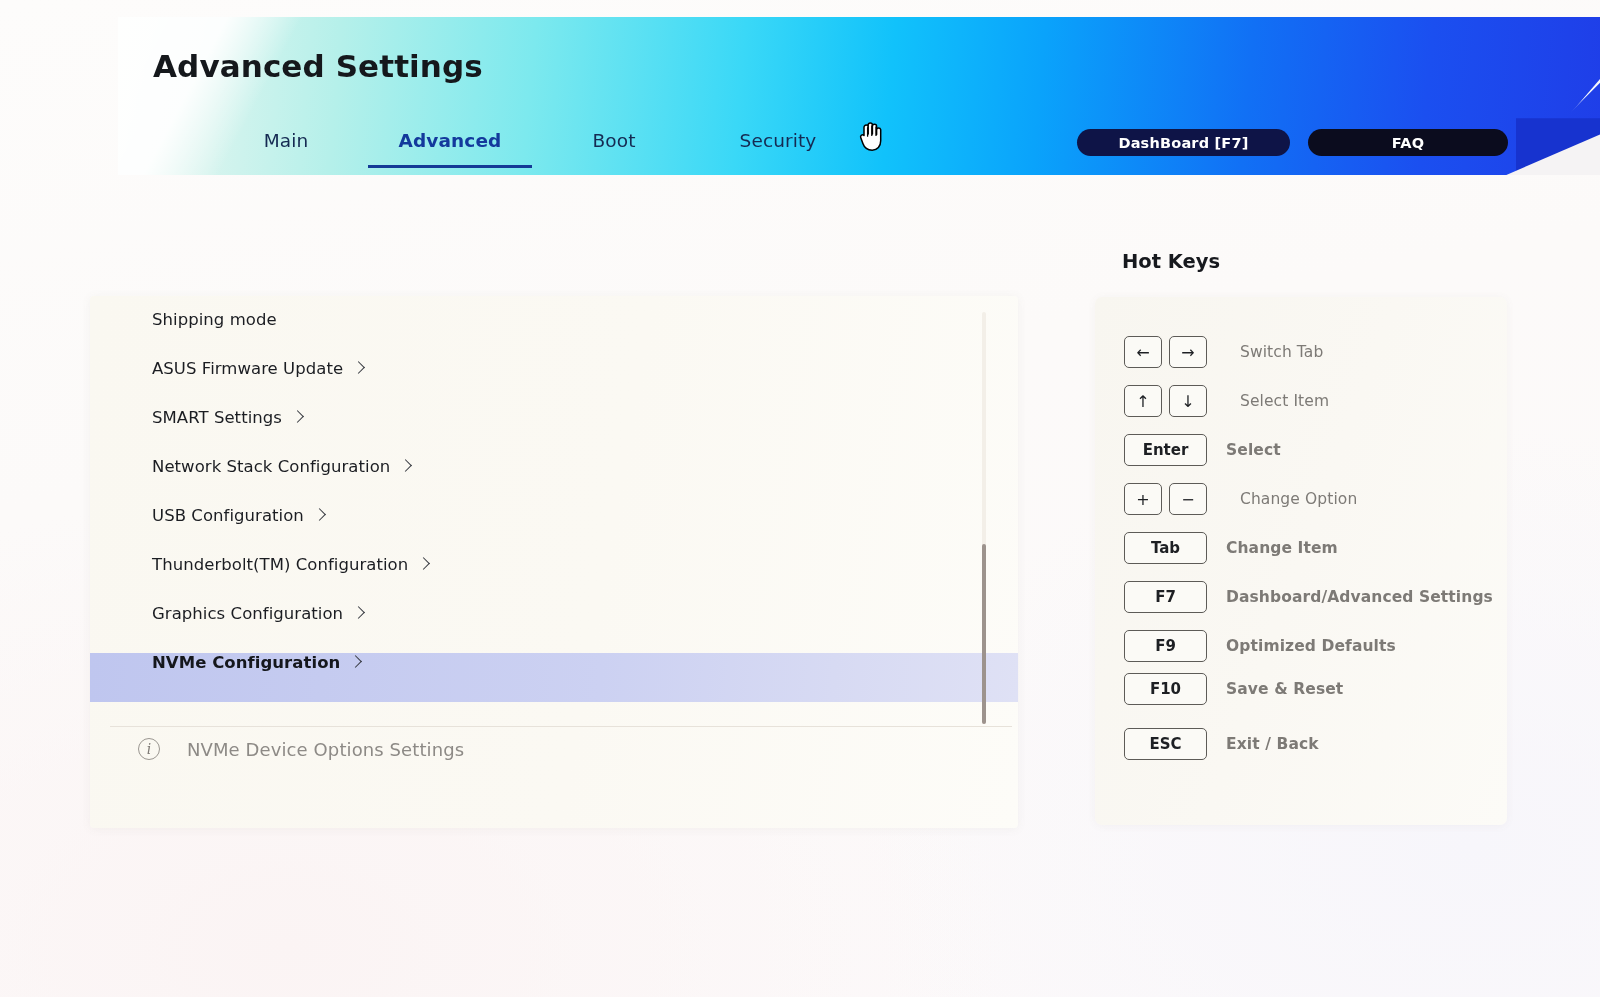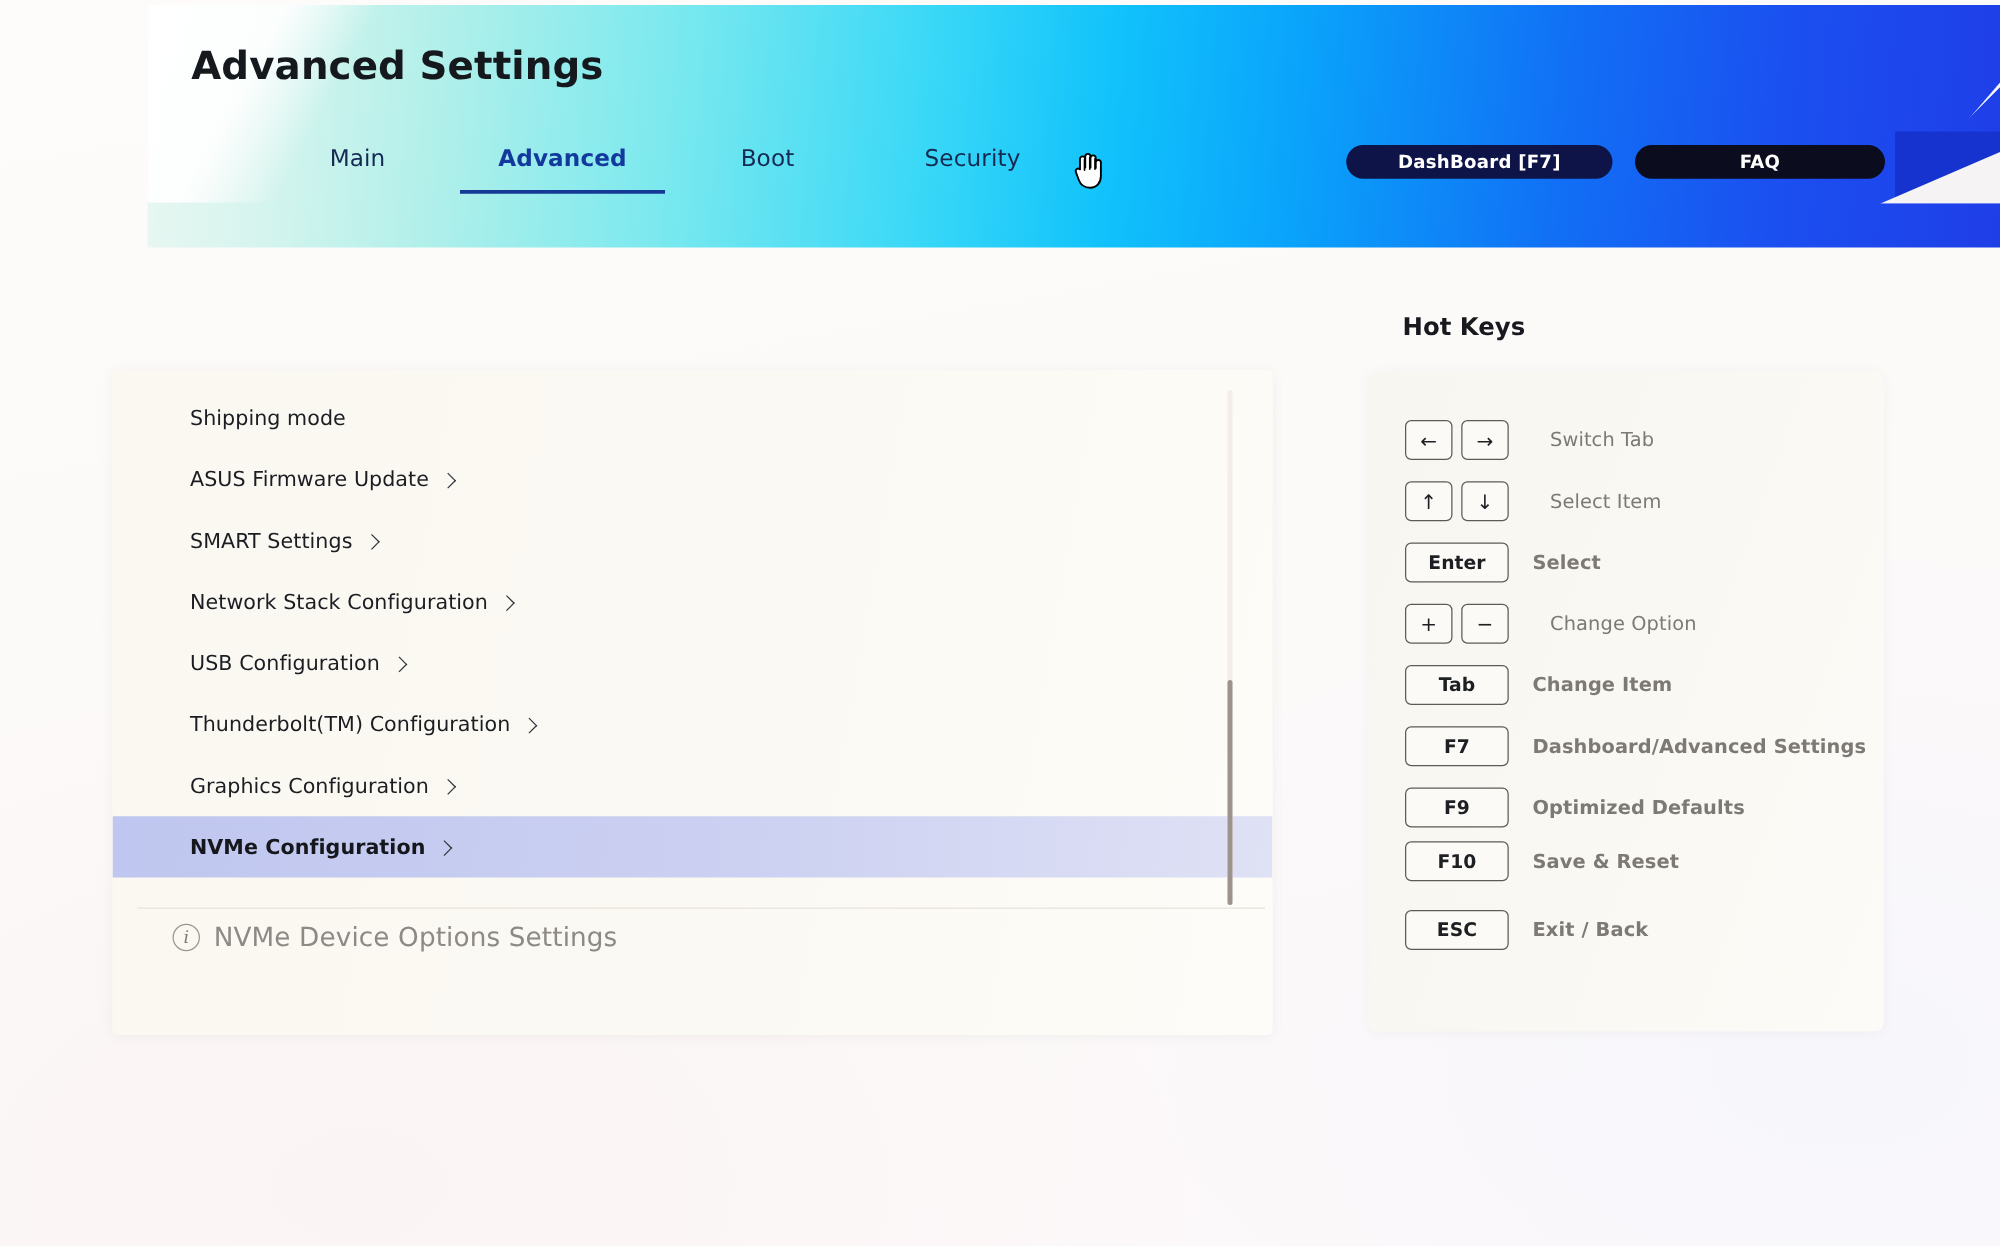--- a/index.html
+++ b/index.html
@@ -23,23 +23,23 @@
     background:
       radial-gradient(ellipse 1100px 700px at 18% 95%, #fbf4f4 0%, rgba(251,244,244,0) 65%),
       radial-gradient(ellipse 900px 600px at 92% 85%, #f7f6fb 0%, rgba(247,246,251,0) 70%),
       linear-gradient(170deg, #fdfcfb 0%, #fcfaf9 40%, #fcf9fa 100%);
   }
 
   
   #header {
     position: absolute;
     left: 118px;
-    top: 4px;
+    top: 17px;
     width: 1482px;
-    height: 194px;
+    height: 158px;
     background: linear-gradient(95deg,
         #eaf7f2 0%,
         #d6f4ee 7%,
         #b5f0ea 15%,
         #7ce9ee 28%,
         #3ad8f7 42%,
         #11c2fb 52%,
         #0aa3fb 62%,
         #1170f5 76%,
         #1b4ff0 88%,
@@ -184,21 +184,21 @@
     position: absolute;
     left: 0;
     top: 14px;
     right: 0;
   }
 
   .menu-row {
     position: relative;
     height: 49px;
     display: flex;
-    align-items: center;
+    align-items: flex-start;
     padding-left: 62px;
     cursor: pointer;
   }
   .menu-row .label {
     font-size: 16.5px;
     color: #1b1d22;
     letter-spacing: 0.05px;
   }
   .menu-row.selected {
     background: linear-gradient(95deg, #bfc6ef 0%, #c5cbf0 25%, #ccd1f2 55%, #d7daf3 80%, #dfe1f5 100%);
@@ -268,23 +268,24 @@
     color: #7e7a75;
     font-size: 14px;
     font-family: "DejaVu Serif", "Liberation Serif", serif;
     font-style: italic;
     display: flex;
     align-items: center;
     justify-content: center;
     flex: none;
   }
   #info-text {
-    font-size: 21px;
+    font-size: 18px;
     color: #8d8a86;
     letter-spacing: 0.1px;
+    margin-left: 16px;
   }
 
   
   #hotkeys-title {
     position: absolute;
     left: 1122px;
     top: 250px;
     font-size: 19.5px;
     color: #17191e;
     font-weight: 700;

